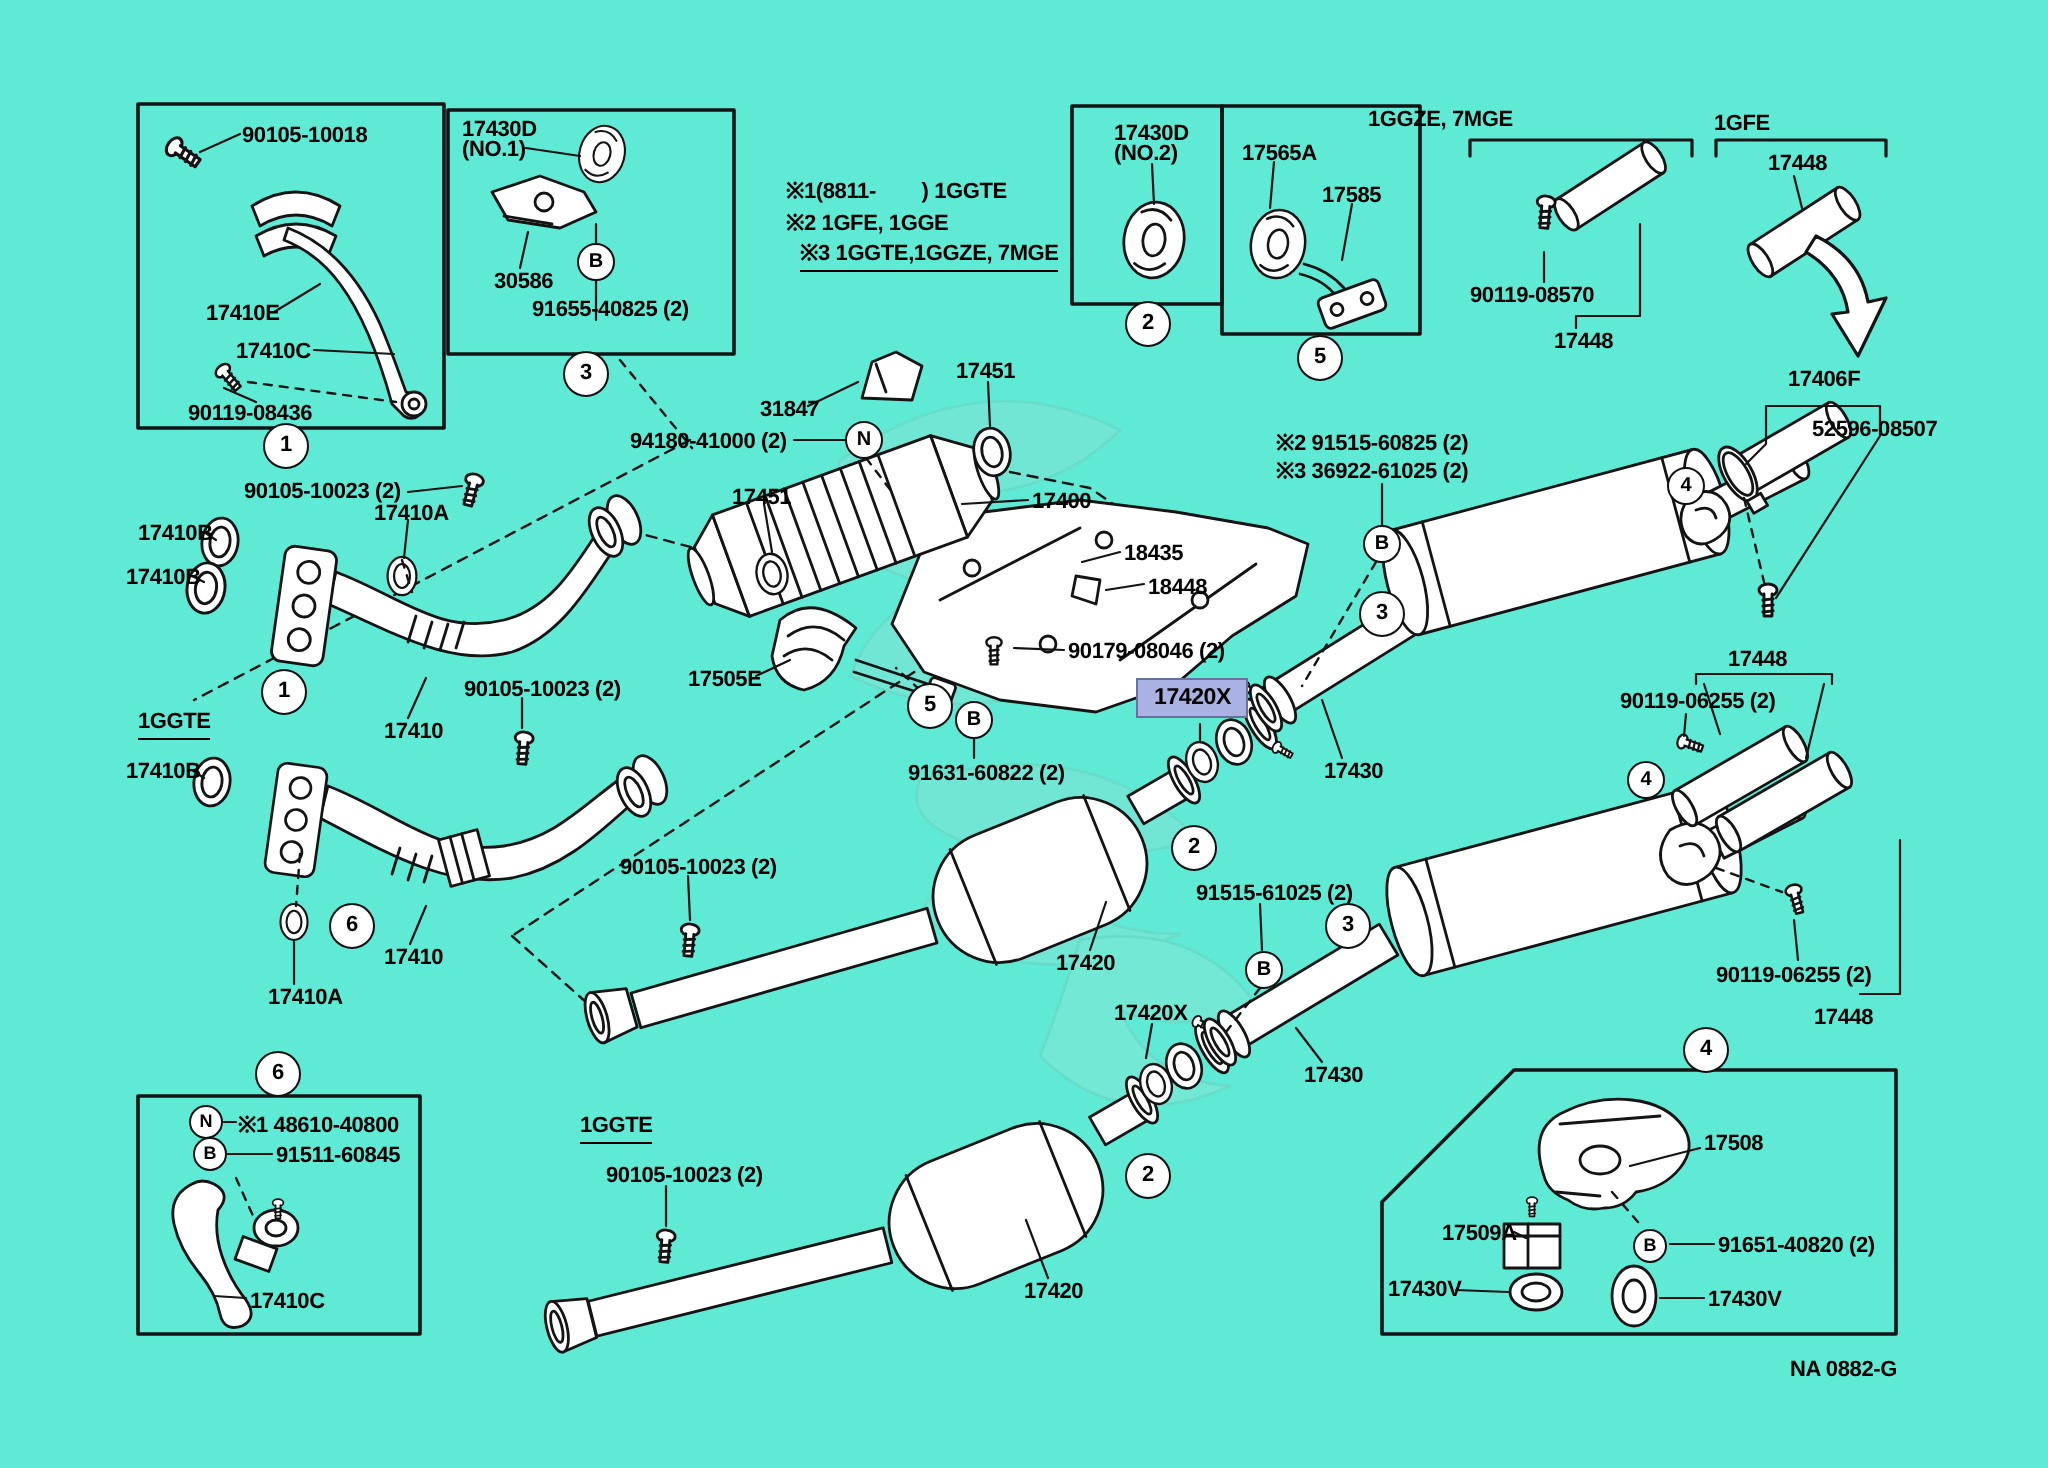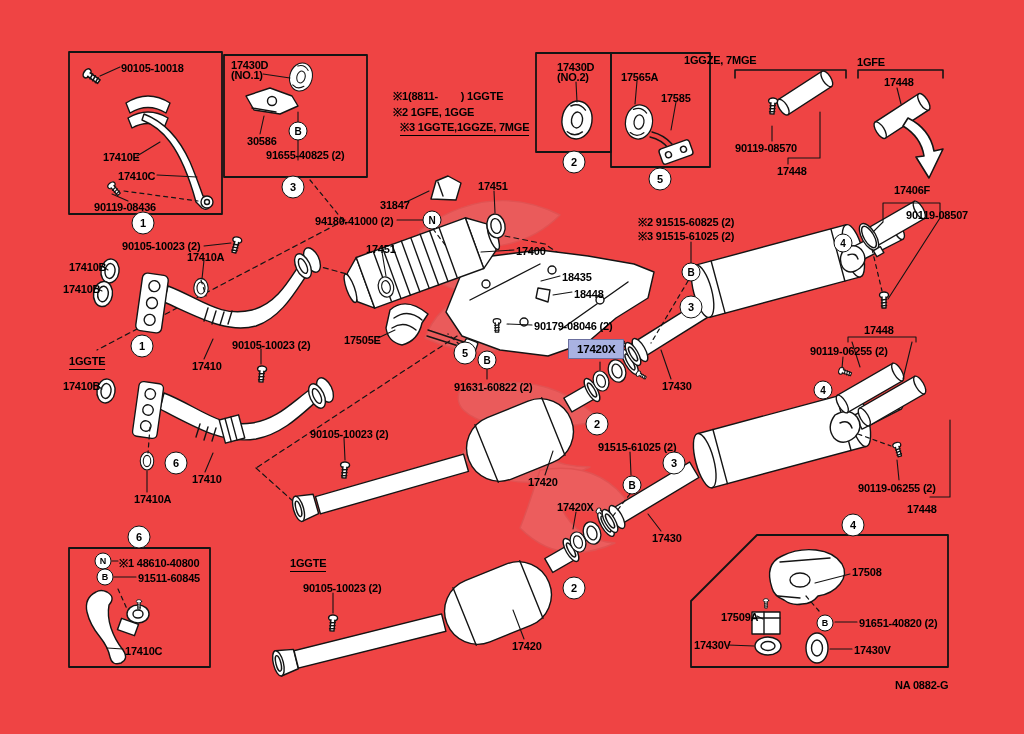--- a/index.html
+++ b/index.html
@@ -1,16 +1,16 @@
 <!DOCTYPE html>
 <html><head>
 <meta charset="utf-8">
 <style>
   html,body{margin:0;padding:0;background:#fff;}
-  #stage{position:relative;width:1024px;height:734px;background:#ef4444;overflow:hidden;
+  #stage{position:relative;width:1024px;height:734px;background:#5eead4;overflow:hidden;
          font-family:"Liberation Sans",sans-serif;}
   #art{position:absolute;left:0;top:0;z-index:1;}
   .lbl{position:absolute;z-index:2;font:bold 11px/1.15 "Liberation Sans",sans-serif;
        color:#000;white-space:pre;letter-spacing:-0.2px;}
   .lbl.ul{border-bottom:1.6px solid #000;padding-bottom:1px;}
   .lbl.hl{background:#a9b2e2;border:1px solid #6b6f9e;padding:3px 8px 2px 8px;z-index:4;
           font-size:11.5px;}
   .bln{position:absolute;z-index:3;transform:translate(-50%,-50%);width:21px;height:21px;
        border:1.7px solid #111;border-radius:50%;background:#fff;display:flex;
        align-items:center;justify-content:center;font:bold 11px/1 "Liberation Sans",sans-serif;color:#000;}
@@ -401,34 +401,34 @@
 <div class="lbl" style="left:621px;top:71px">17565A</div>
 <div class="lbl" style="left:661px;top:92px">17585</div>
 
 <div class="lbl" style="left:684px;top:54px">1GGZE, 7MGE</div>
 <div class="lbl" style="left:735px;top:142px">90119-08570</div>
 <div class="lbl" style="left:777px;top:165px">17448</div>
 <div class="lbl" style="left:857px;top:56px">1GFE</div>
 <div class="lbl" style="left:884px;top:76px">17448</div>
 
 <div class="lbl" style="left:894px;top:184px">17406F</div>
-<div class="lbl" style="left:906px;top:209px">90119-08507</div>
+<div class="lbl" style="left:906px;top:209px">52596-08507</div>
 
 <div class="lbl" style="left:380px;top:199px">31847</div>
 <div class="lbl" style="left:315px;top:215px">94180-41000 (2)</div>
 <div class="lbl" style="left:366px;top:243px">17451</div>
 <div class="lbl" style="left:478px;top:180px">17451</div>
 <div class="lbl" style="left:516px;top:245px">17400</div>
 <div class="lbl" style="left:562px;top:271px">18435</div>
 <div class="lbl" style="left:574px;top:288px">18448</div>
 <div class="lbl" style="left:534px;top:320px">90179-08046 (2)</div>
 <div class="lbl" style="left:344px;top:334px">17505E</div>
 
 <div class="lbl" style="left:638px;top:216px">※2 91515-60825 (2)</div>
-<div class="lbl" style="left:638px;top:230px">※3 91515-61025 (2)</div>
+<div class="lbl" style="left:638px;top:230px">※3 36922-61025 (2)</div>
 
 <div class="lbl" style="left:122px;top:240px">90105-10023 (2)</div>
 <div class="lbl" style="left:187px;top:251px">17410A</div>
 <div class="lbl" style="left:69px;top:261px">17410B</div>
 <div class="lbl" style="left:63px;top:283px">17410B</div>
 <div class="lbl ul" style="left:69px;top:355px">1GGTE</div>
 <div class="lbl" style="left:192px;top:360px">17410</div>
 <div class="lbl" style="left:232px;top:339px">90105-10023 (2)</div>
 <div class="lbl" style="left:63px;top:380px">17410B</div>
 <div class="lbl" style="left:192px;top:473px">17410</div>

